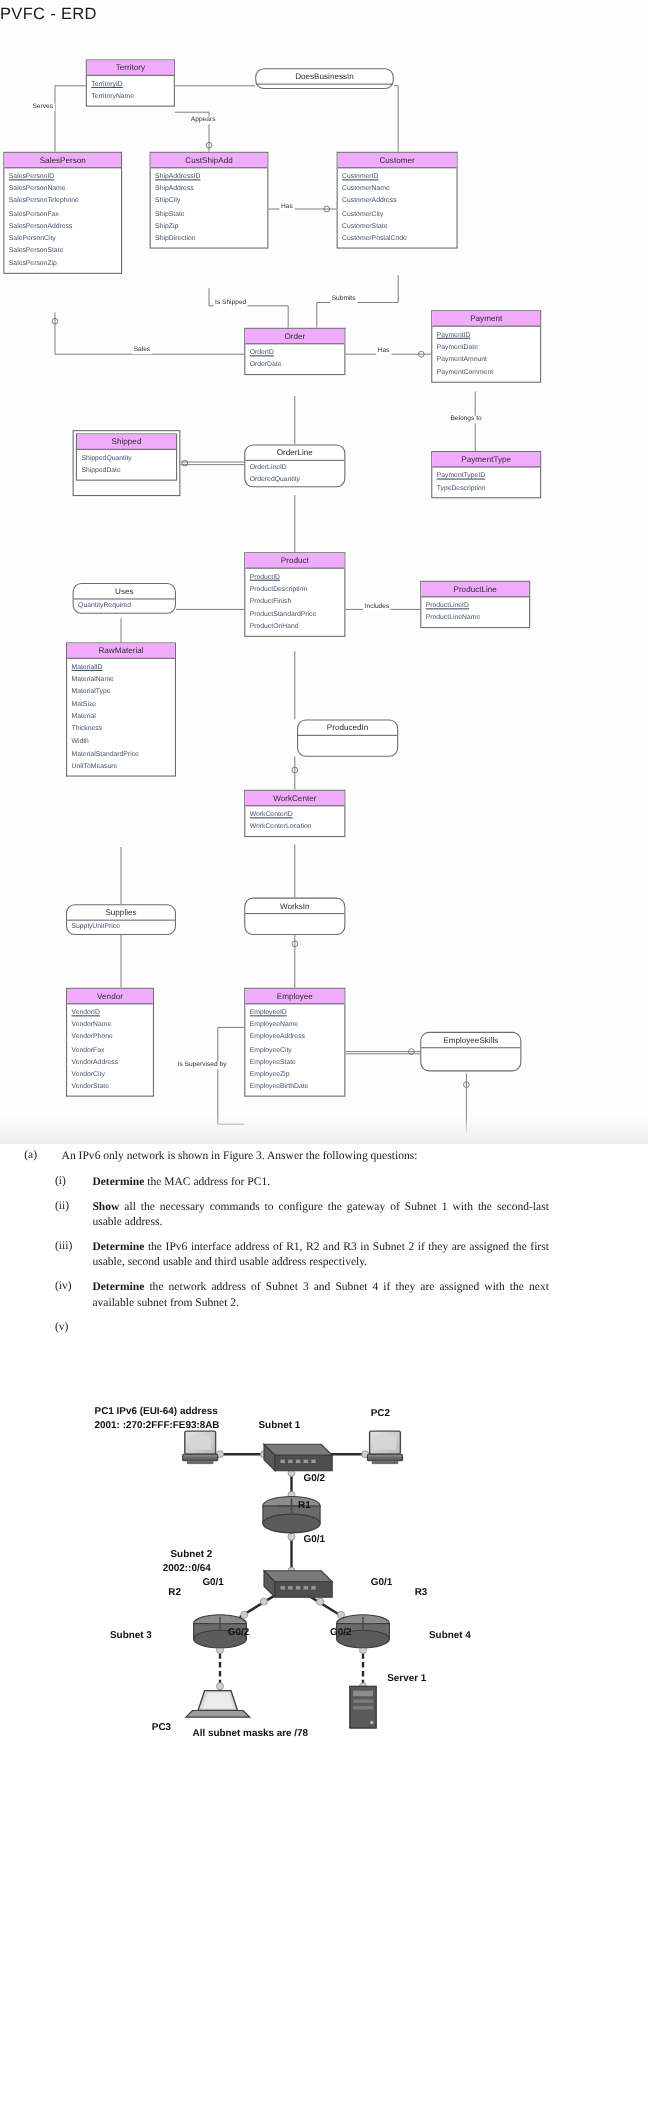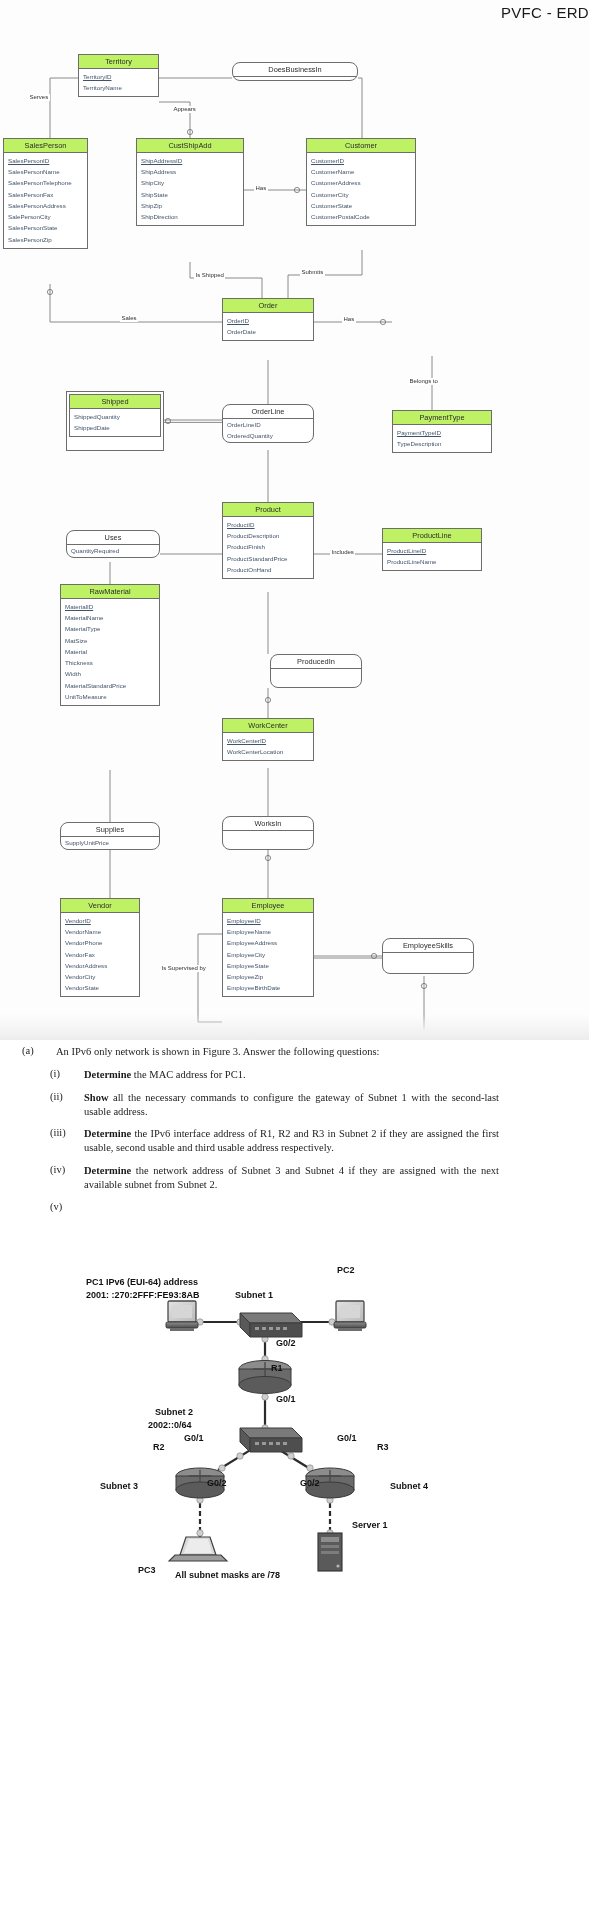--- a/index.html
+++ b/index.html
@@ -18,21 +18,21 @@
   #erd-section {
     position: relative;
     width: 589px;
     height: 1040px;
     background: #fdfdfd;
     overflow: hidden;
   }
   #erd-title {
     position: absolute;
     top: 4px; left: 0; width: 589px;
-    text-align: right;
+    text-align: left;
     font-size: 15px;
     color: #1a1a1a;
     letter-spacing: .3px;
   }
   #erd-canvas {
     position: absolute;
     top: 40px; left: 0;
     width: 589px; height: 1000px;
   }
   .ent {
@@ -42,21 +42,21 @@
     font-size: 6.2px;
     color: #3a4a5a;
     z-index: 5;
   }
   .ent > .ent-title {
     text-align: center;
     font-size: 7.4px;
     color: #2b2b2b;
     padding: 3px 2px 3px 2px;
     border-bottom: 1px solid #6d6d6d;
-    background: #bef264;
+    background: #f0abfc;
     line-height: 1;
   }
   .ent > .attrs { padding: 2px 0 2px 0; }
   .ent .attr {
     padding: 2.4px 4px;
     line-height: 1.05;
     white-space: nowrap;
     color: #41536a;
   }
   .ent .attr.pk { text-decoration: underline; }
@@ -229,21 +229,21 @@
         <div class="attr pk">TerritoryID</div>
         <div class="attr">TerritoryName</div>
       </div>
     </div>
 
     <div class="rel" style="left:232px; top:22px; width:126px; height:19px;">
       <div class="ent-title">DoesBusinessIn</div>
       <div class="attr empty"></div>
     </div>
 
-    <div class="ent" style="left:3px; top:98px; width:85px;">
+    <div class="ent" style="left:3px; top:98px; width:108px;">
       <div class="ent-title">SalesPerson</div>
       <div class="attrs">
         <div class="attr pk">SalesPersonID</div>
         <div class="attr">SalesPersonName</div>
         <div class="attr">SalesPersonTelephone</div>
         <div class="attr">SalesPersonFax</div>
         <div class="attr">SalesPersonAddress</div>
         <div class="attr">SalePersonCity</div>
         <div class="attr">SalesPersonState</div>
         <div class="attr">SalesPersonZip</div>
@@ -275,20 +275,29 @@
     </div>
 
     <div class="ent" style="left:222px; top:258px; width:92px;">
       <div class="ent-title">Order</div>
       <div class="attrs">
         <div class="attr pk">OrderID</div>
         <div class="attr">OrderDate</div>
       </div>
     </div>
 
+    <div class="ent" style="left:392px; top:242px; width:100px;">
+      <div class="ent-title">Payment</div>
+      <div class="attrs">
+        <div class="attr pk">PaymentID</div>
+        <div class="attr">PaymentDate</div>
+        <div class="attr">PaymentAmount</div>
+        <div class="attr">PaymentComment</div>
+      </div>
+    </div>
 
     <div class="ent" style="left:392px; top:370px; width:100px;">
       <div class="ent-title">PaymentType</div>
       <div class="attrs">
         <div class="attr pk">PaymentTypeID</div>
         <div class="attr">TypeDescription</div>
       </div>
     </div>
 
     <div class="assoc-wrap" style="left:66px; top:351px; width:98px; height:60px;"></div>
@@ -563,21 +572,21 @@
       <rect x="321" y="272" width="18" height="5" fill="#8d8d8d"></rect>
       <rect x="321" y="280" width="18" height="3" fill="#7c7c7c"></rect>
       <rect x="321" y="286" width="18" height="3" fill="#7c7c7c"></rect>
       <circle cx="338" cy="301" r="1.6" fill="#b5b5b5"></circle>
     </g>
   </svg>
 
   <div class="net-label" style="left:86px; top:12px;">PC1 IPv6 (EUI-64) address</div>
   <div class="net-label" style="left:86px; top:25px;">2001: :270:2FFF:FE93:8AB</div>
   <div class="net-label" style="left:235px; top:25px;">Subnet 1</div>
-  <div class="net-label" style="left:337px; top:0;">PC2</div>
+  <div class="net-label" style="left:337px; top:14px;">PC2</div>
 
   <div class="net-label" style="left:276px; top:73px;">G0/2</div>
   <div class="net-label" style="left:241px; top:98px;padding-left:30px;">R1</div>
   <div class="net-label" style="left:276px; top:129px;">G0/1</div>
 
   <div class="net-label" style="left:155px; top:142px;">Subnet 2</div>
   <div class="net-label" style="left:148px; top:155px;">2002::0/64</div>
 
   <div class="net-label" style="left:184px; top:168px;">G0/1</div>
   <div class="net-label" style="left:153px; top:177px;">R2</div>

